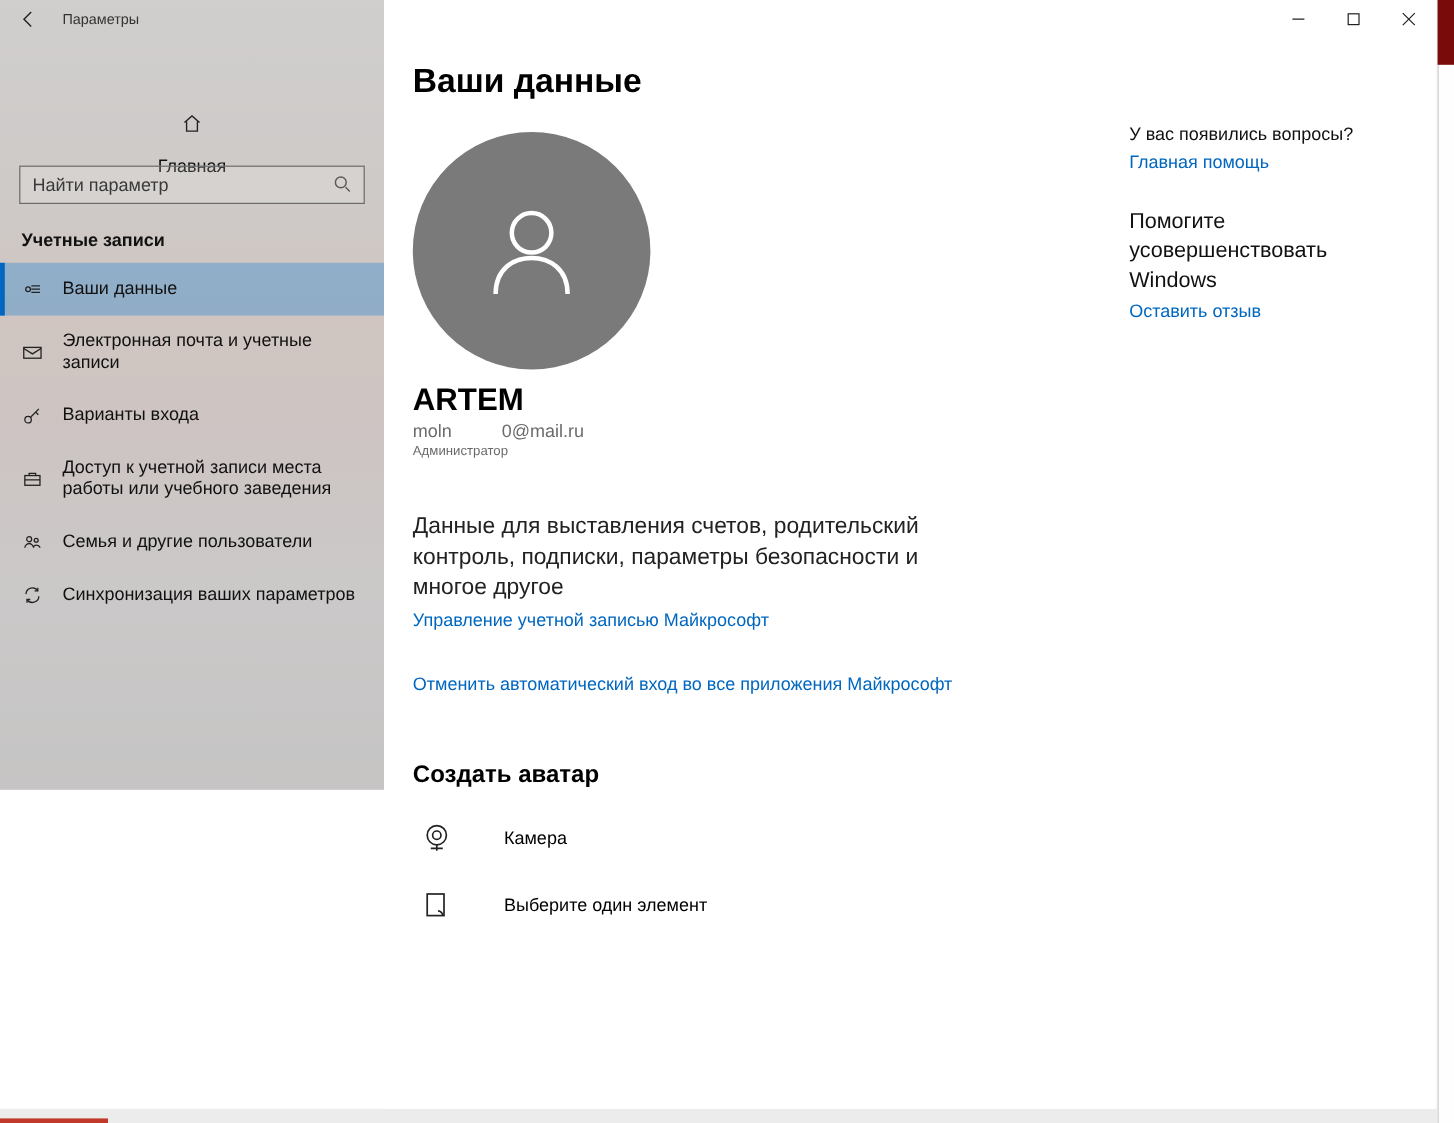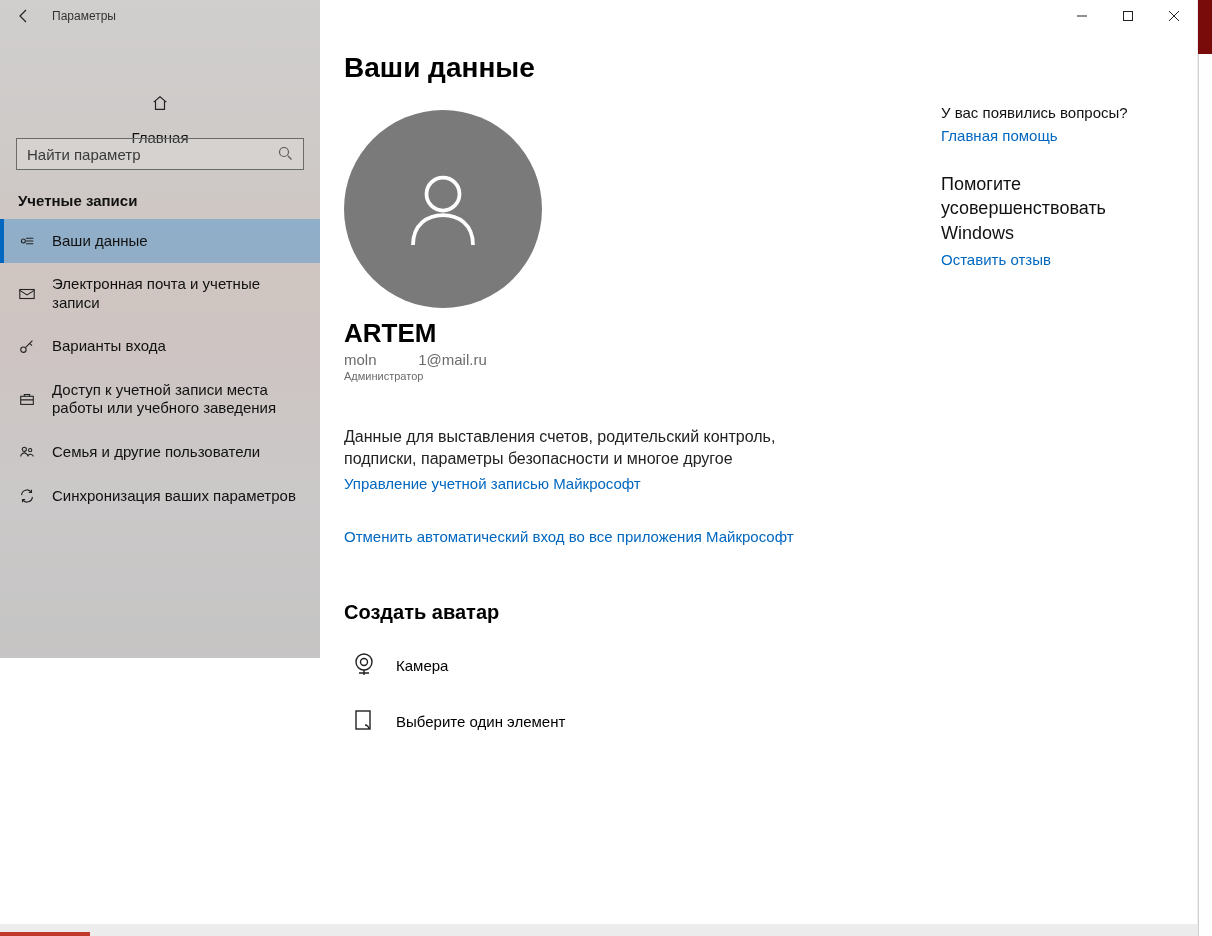--- a/index.html
+++ b/index.html
@@ -39,26 +39,26 @@
   .main { position:absolute; left:320px; right:0; top:0; bottom:0; background:#fff; padding: 0 0 0 24px; }
   .page-title { font-size:28px; font-weight:600; margin-top: 52px; }
 
   .avatar { width:198px; height:198px; border-radius:50%; background:#7a7a7a; margin-top: 26px; display:flex; align-items:center; justify-content:center; }
   .avatar svg { width:96px; height:96px; }
 
   .username { font-size:26px; font-weight:700; margin-top: 10px; }
   .email { color:#6b6b6b; font-size:15px; margin-top:2px; white-space:pre; }
   .role { color:#6b6b6b; font-size:11px; margin-top:2px; }
 
-  .blurb { margin-top: 44px; max-width: 480px; font-size:16px; line-height:1.35; color:#222; }
+  .blurb { margin-top: 44px; max-width: 480px; font-size:19px; line-height:1.35; color:#222; }
   .link { color:#0067c0; font-size:15px; margin-top:6px; cursor:pointer; max-width:480px; }
   .link2 { margin-top: 36px; }
 
   .section-h { font-size:20px; font-weight:600; margin-top: 56px; }
-  .opt-row { display:flex; align-items:center; gap:12px; margin-top: 26px; }
+  .opt-row { display:flex; align-items:center; gap:36px; margin-top: 26px; }
   .opt-row .oi { width:40px; display:flex; justify-content:center; }
   .opt-row .ot { font-size:15px; }
 
   
   .help { position:absolute; right: 36px; top: 104px; width: 220px; }
   .help .q { font-size:15px; color:#111; margin-bottom:6px; }
   .help .hl { color:#0067c0; font-size:15px; margin-bottom: 28px; cursor:pointer; }
   .help .imp { font-size:18px; color:#111; margin-bottom:6px; line-height:1.35; }
 
   
@@ -193,21 +193,21 @@
       <h1 class="page-title">Ваши данные</h1>
 
       <div class="avatar">
         <svg viewBox="0 0 64 64">
           <circle cx="32" cy="22" r="11" stroke="#fff" stroke-width="2.5" fill="none"></circle>
           <path d="M12 56 C12 42 22 36 32 36 C42 36 52 42 52 56" stroke="#fff" stroke-width="2.5" fill="none"></path>
         </svg>
       </div>
 
       <div class="username">ARTEM</div>
-      <div class="email">moln          1@mail.ru</div>
+      <div class="email">moln          0@mail.ru</div>
       <div class="role">Администратор</div>
 
       <div class="blurb">Данные для выставления счетов, родительский контроль, подписки, параметры безопасности и многое другое</div>
       <div class="link">Управление учетной записью Майкрософт</div>
 
       <div class="link link2">Отменить автоматический вход во все приложения Майкрософт</div>
 
       <div class="section-h">Создать аватар</div>
 
       <div class="opt-row">

